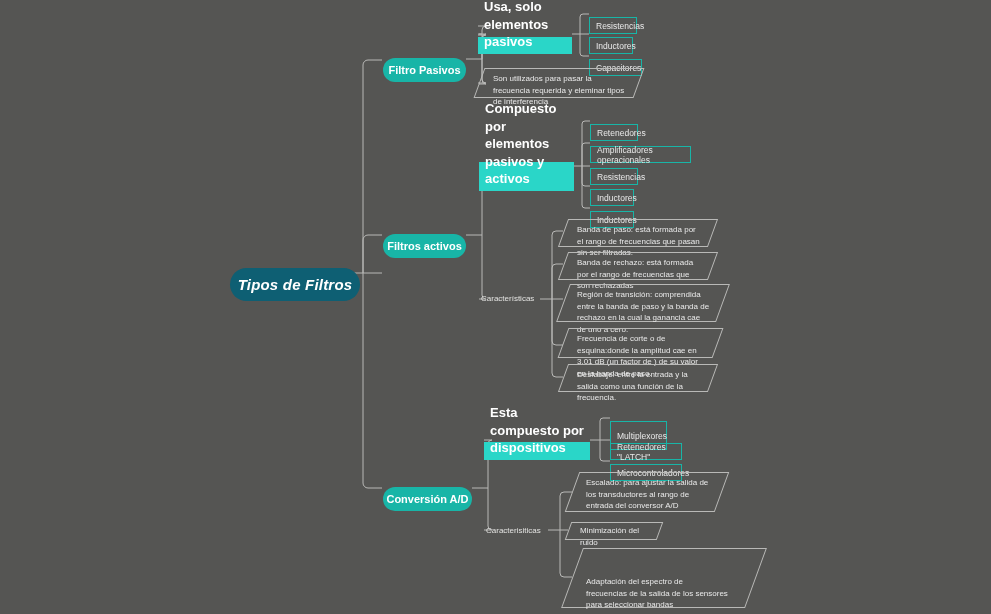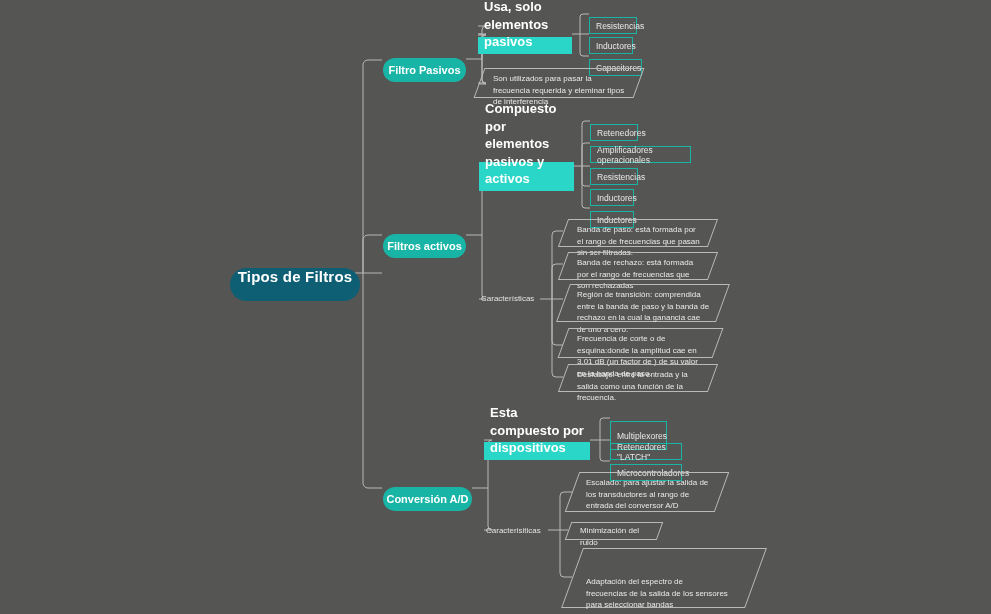--- a/index.html
+++ b/index.html
@@ -13,23 +13,24 @@
   #canvas{position:absolute;left:0;top:0;width:991px;height:614px;}
   svg.links{position:absolute;left:0;top:0;width:991px;height:614px;pointer-events:none;}
 
   .node{position:absolute;box-sizing:border-box;margin-top:11px;}
 
   
   .root{
     background:#0e5f73;
     color:#ffffff;
     border-radius:30px;
-    display:flex;justify-content:center;
+    display:flex;align-items:center;justify-content:center;
     font-size:15px;font-weight:bold;
     letter-spacing:.2px;
+    font-style:italic;
   }
   
   .branch{
     background:#18b5a7;
     color:#ffffff;
     border-radius:16px;
     display:flex;align-items:center;justify-content:center;
     font-size:11px;font-weight:bold;
   }
   

